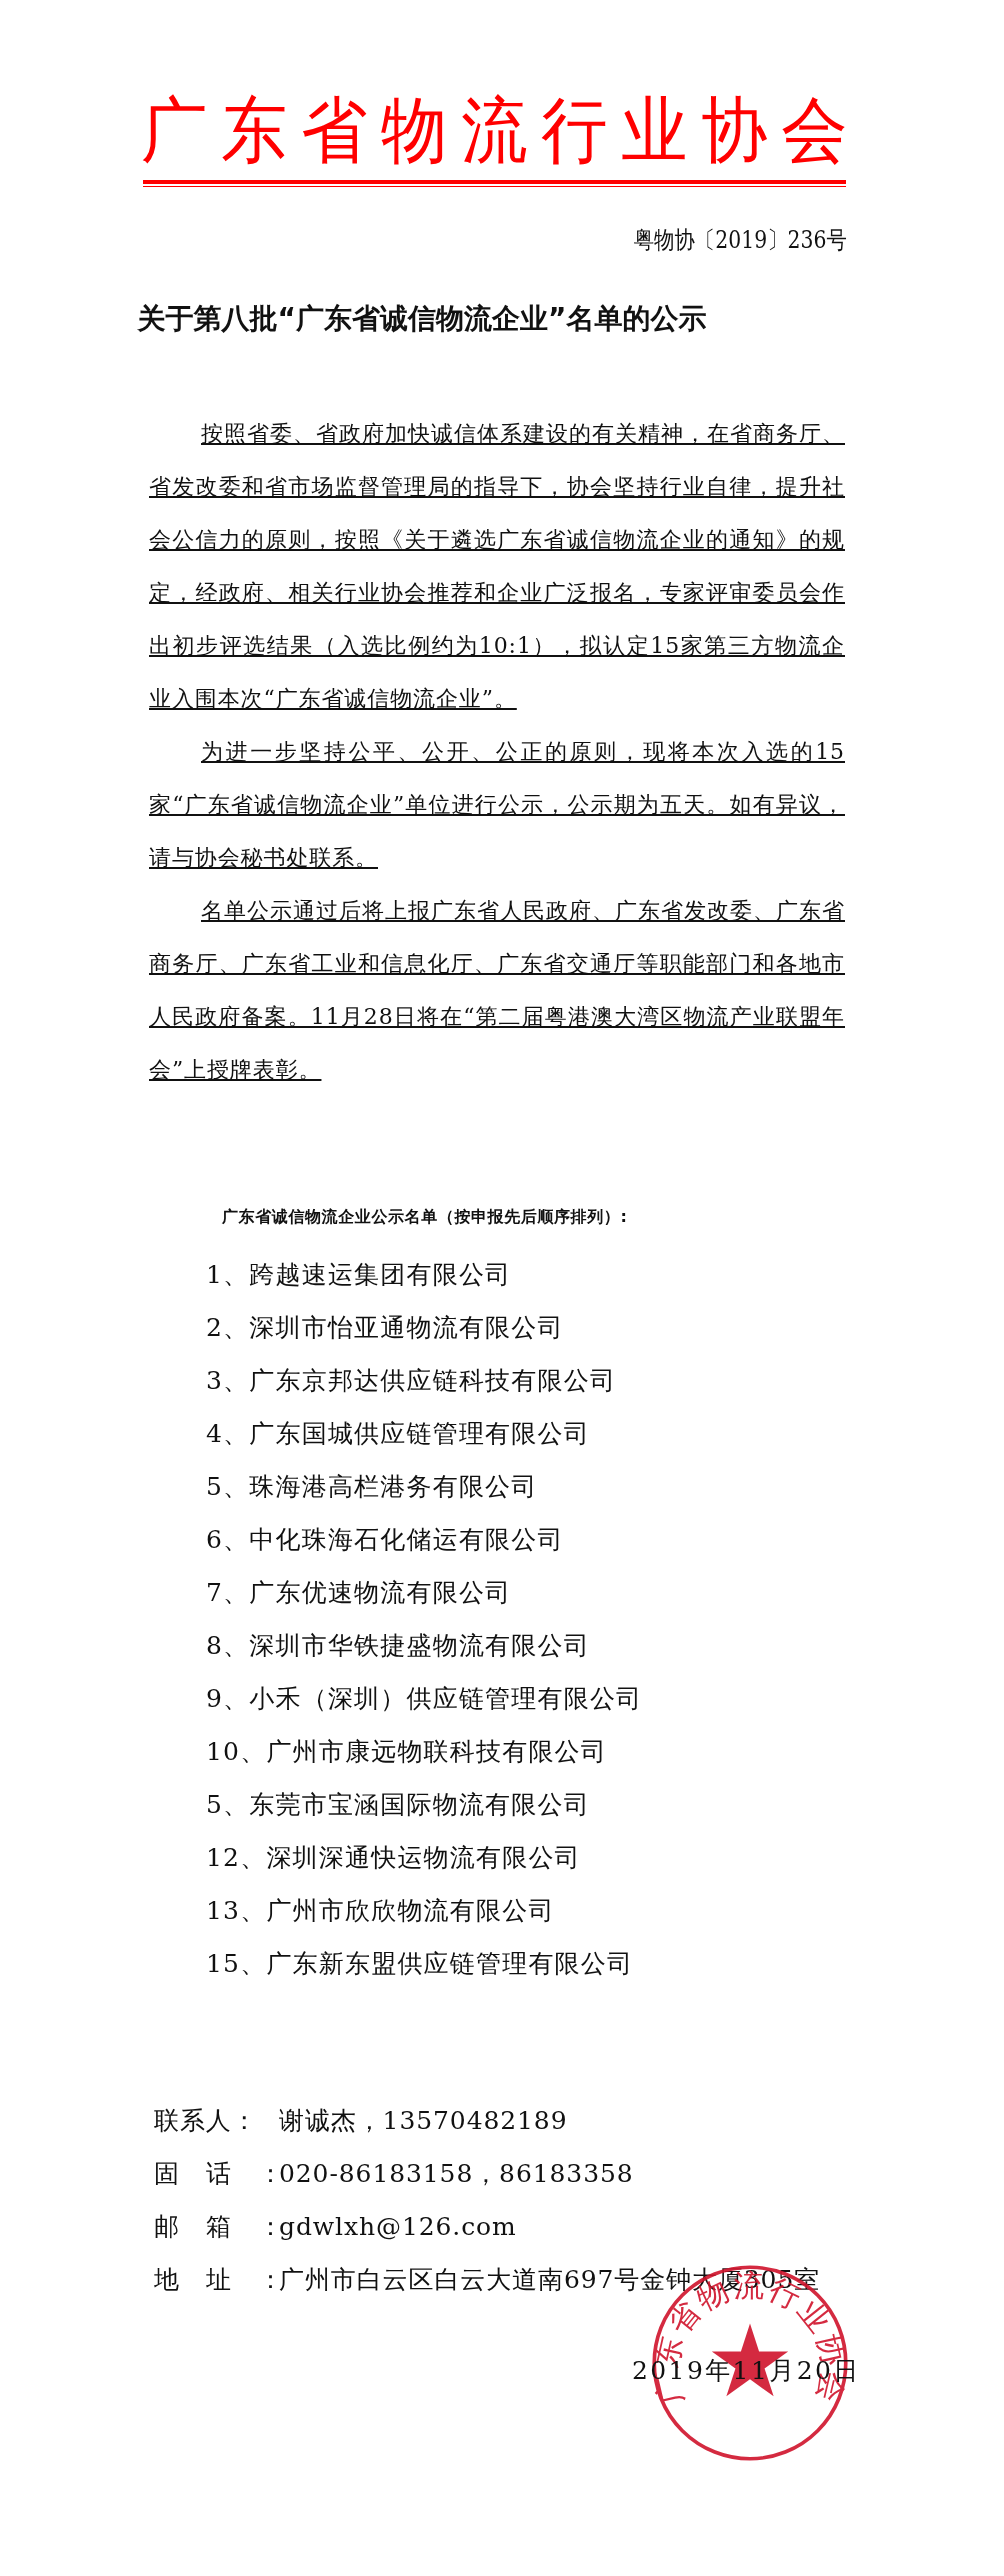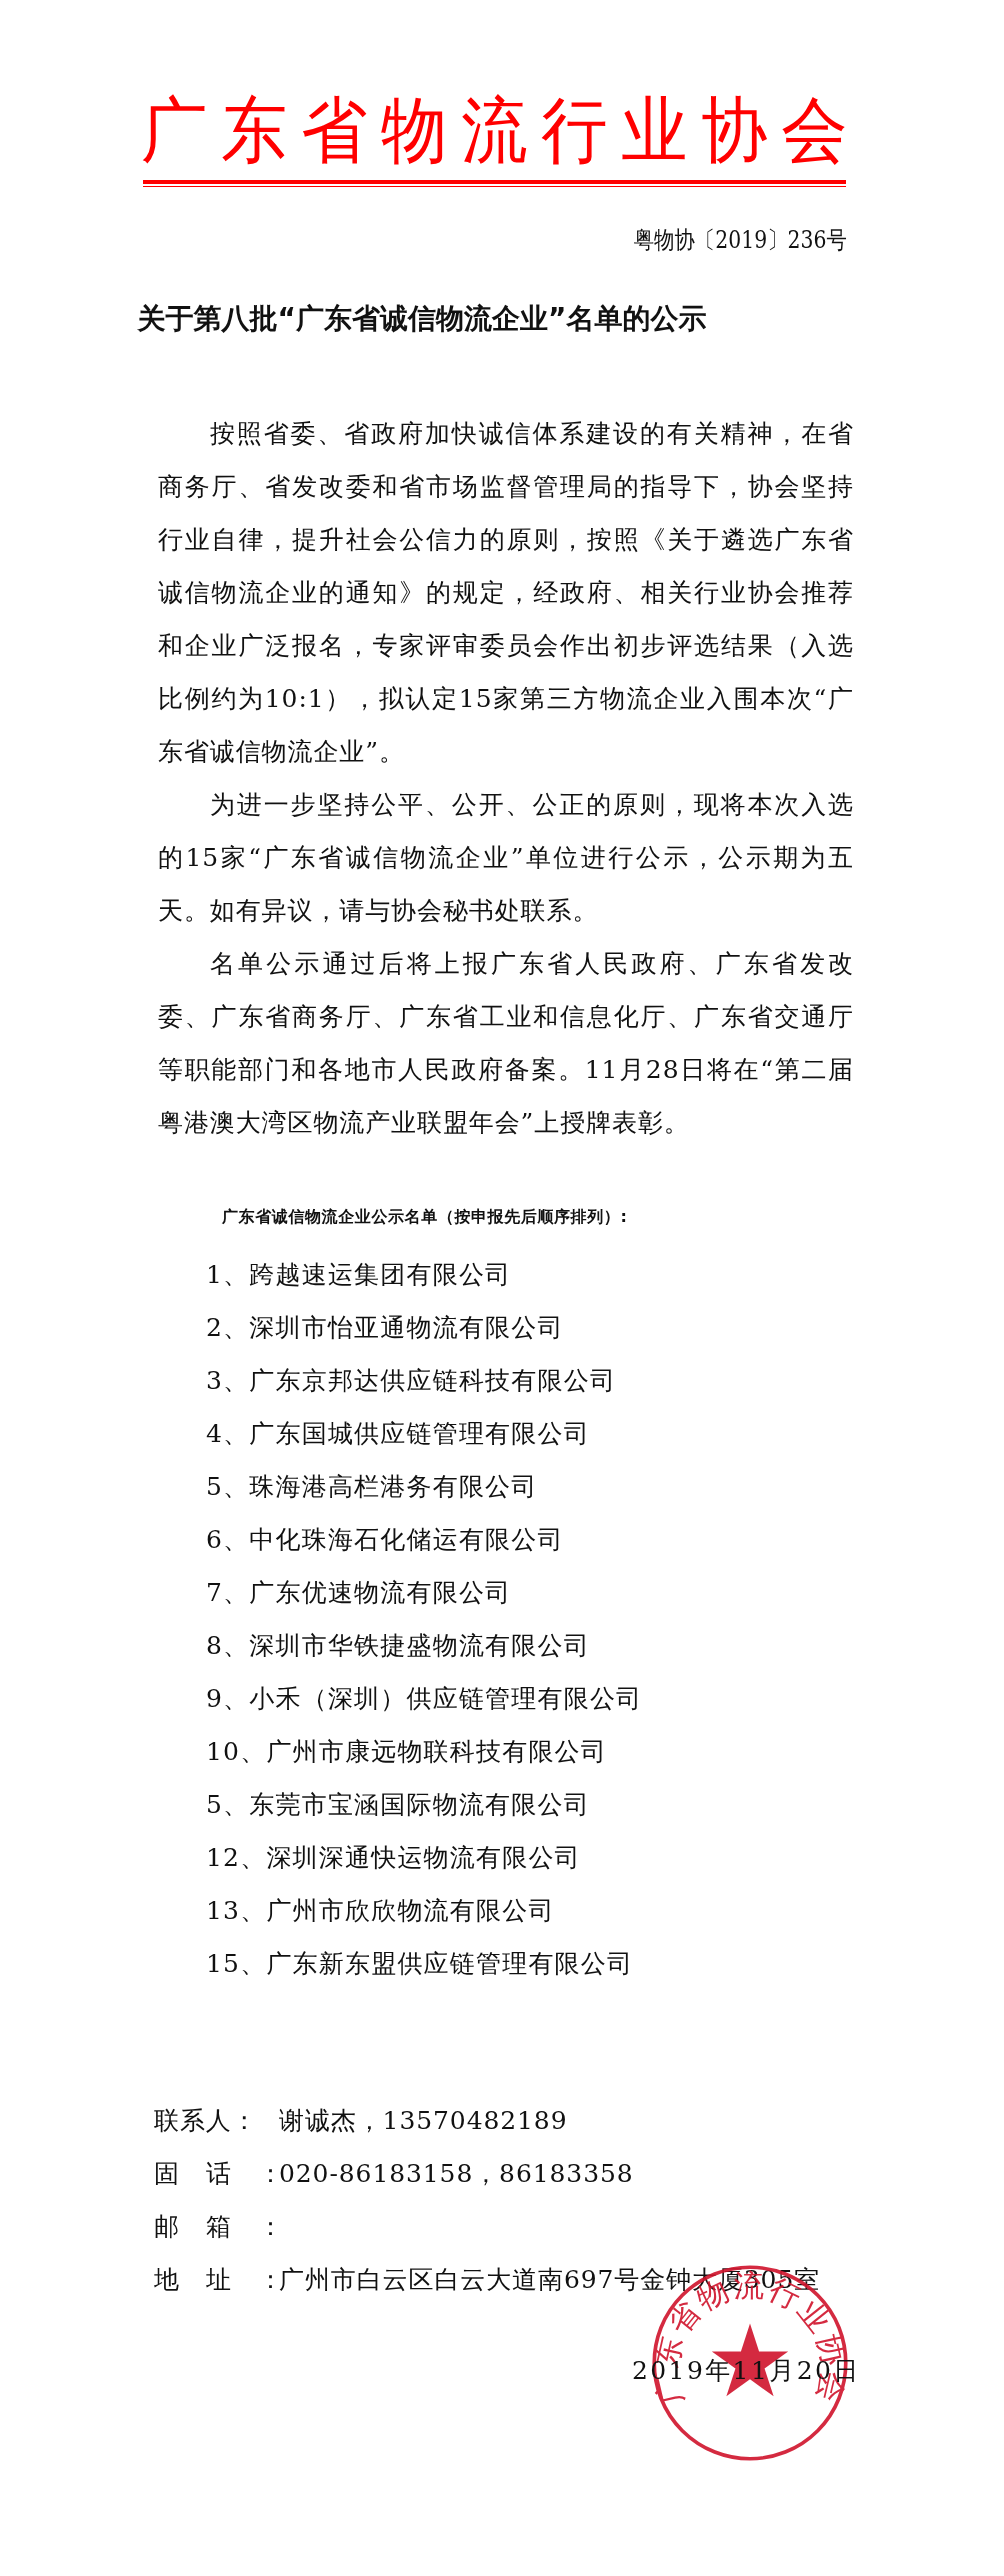--- a/index.html
+++ b/index.html
@@ -60,27 +60,28 @@
       text-align: center;
       font-family: "DejaVu Sans", "Liberation Sans", sans-serif;
       font-weight: bold;
       font-size: 28px;
       line-height: 36px;
       white-space: nowrap;
     }
 
     
     .body-block {
-      left: 158px;
+      left: 149px;
       top: 407px;
       width: 696px;
-      font-size: 25px;
+      font-size: 22px;
       line-height: 53px;
       text-align: justify;
       letter-spacing: 0.9px;
+      text-decoration: underline;
     }
     .body-block p {
       margin: 0;
       text-indent: 52px;
     }
 
     
     .list-heading {
       left: 222px;
       top: 1199px;
@@ -191,20 +192,21 @@
   <div class="contact-row">
     <span class="contact-label">联系人：</span>
     <span class="contact-value">谢诚杰，13570482189</span>
   </div>
   <div class="contact-row">
     <span class="contact-label spaced">固话：</span>
     <span class="contact-value">020-86183158，86183358</span>
   </div>
   <div class="contact-row">
     <span class="contact-label spaced">邮箱：</span>
+    <span class="contact-value">gdwlxh@126.com</span>
   </div>
   <div class="contact-row">
     <span class="contact-label spaced">地址：</span>
     <span class="contact-value">广州市白云区白云大道南697号金钟大厦305室</span>
   </div>
 </div>
 
 <div class="abs seal">
   <svg width="200" height="200" viewBox="0 0 330 330" xmlns="http://www.w3.org/2000/svg">
     <defs>

